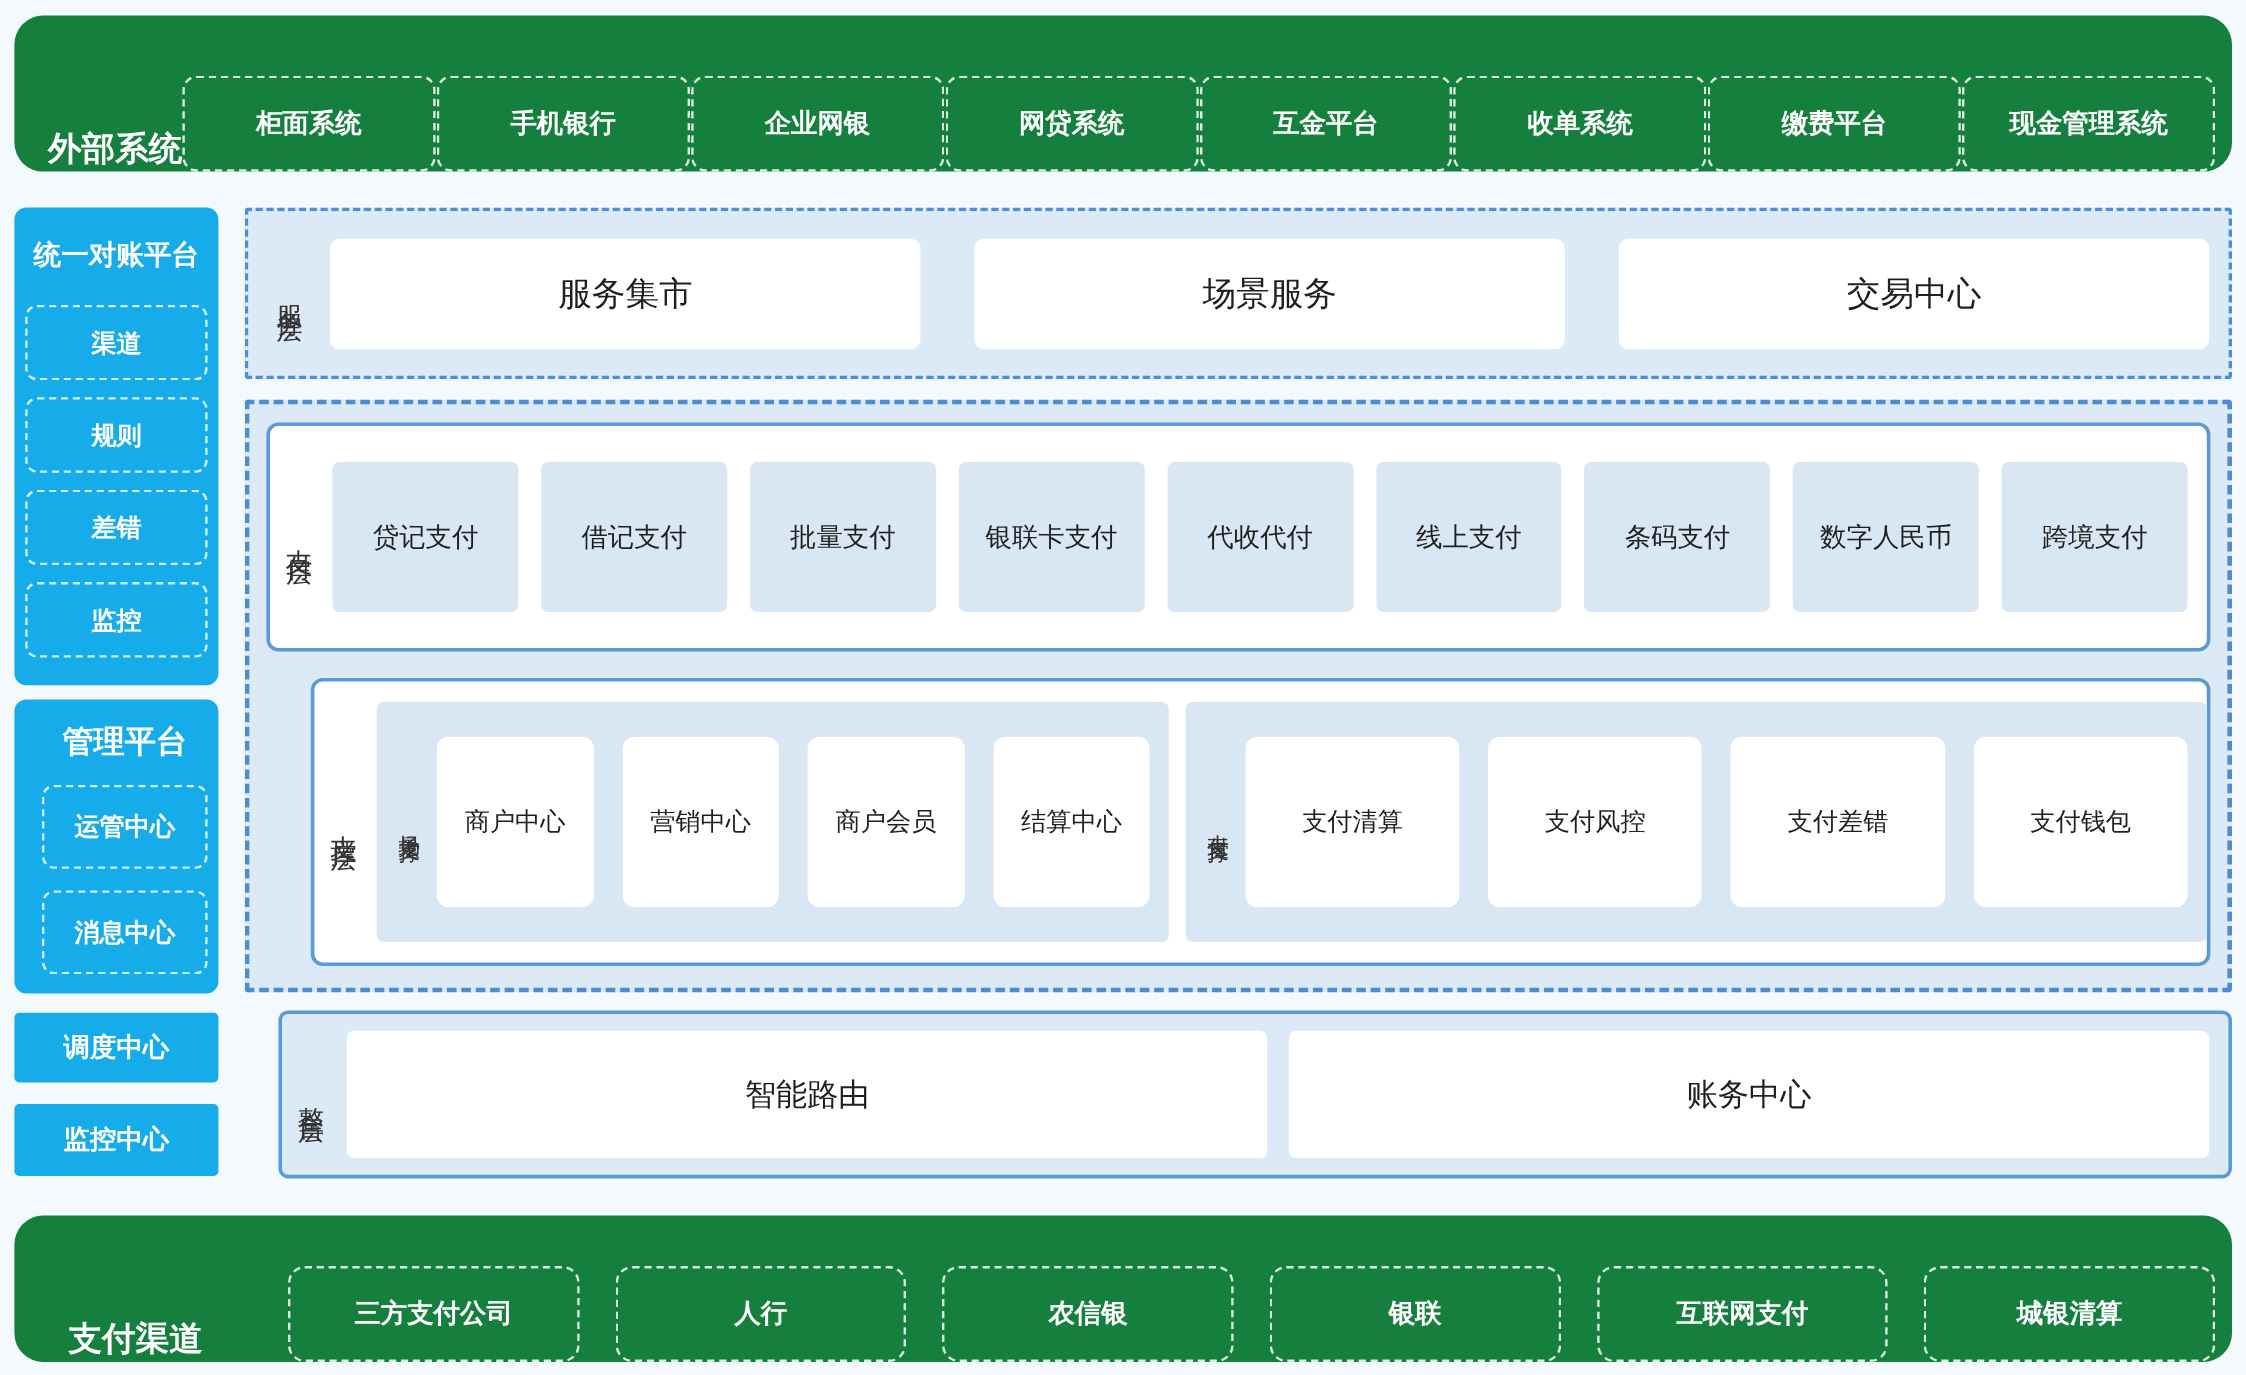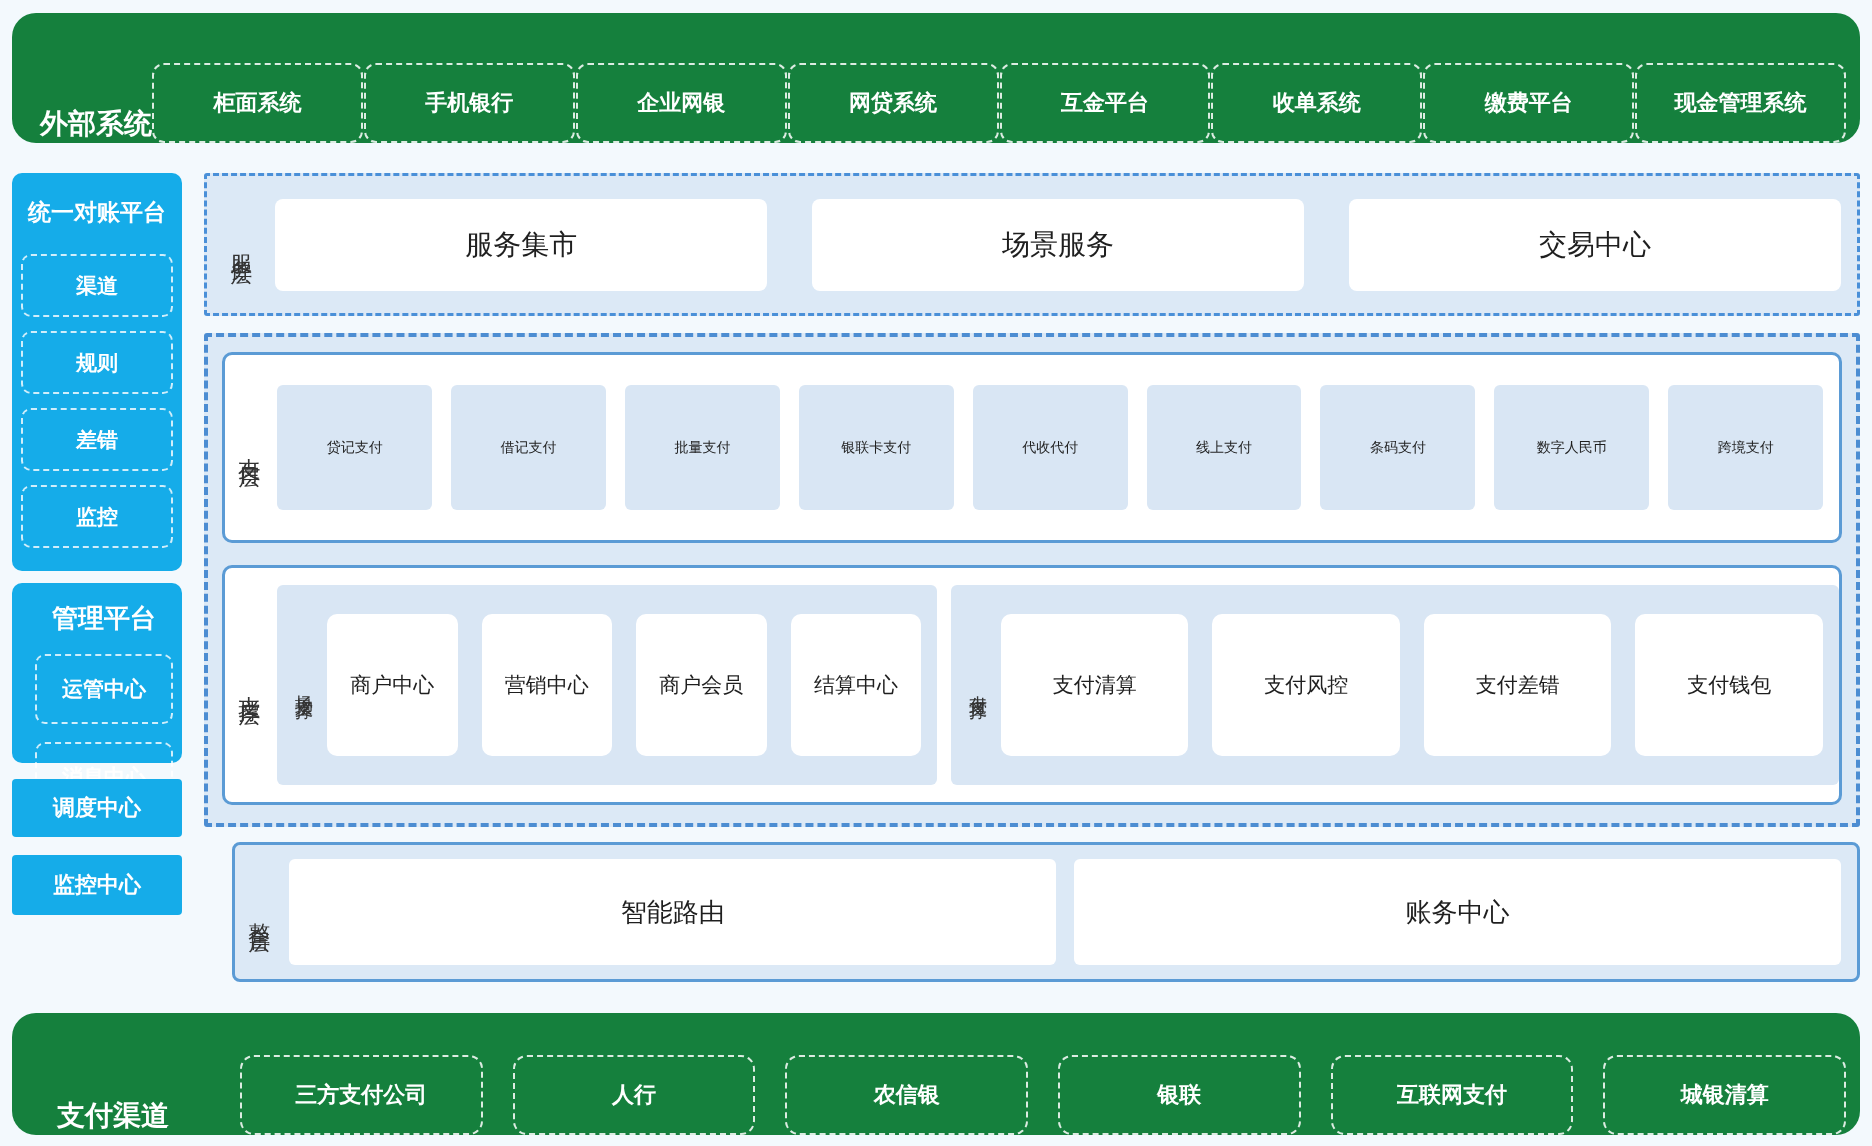--- a/index.html
+++ b/index.html
@@ -27,21 +27,21 @@
   }
   .bottom .band-item { border-radius:14px; }
 
   
   .body-row { display:flex; margin-top:30px; }
 
   
   .sidebar { width:170px; margin-right:22px; display:flex; flex-direction:column; }
   .side-block { background:#15ACE9; border-radius:10px; padding:0 9px; color:#fff; }
   .side-block.tall { height:398px; }
-  .side-block.mid  { height:180px; margin-top:12px;padding-left:23px; }
+  .side-block.mid  { height:245px; margin-top:12px;padding-left:23px; }
   .side-title { text-align:center; font-weight:bold; white-space:nowrap; }
   .tall .side-title { font-size:23px; margin:24px 0 26px; }
   .mid  .side-title { font-size:26px; margin:18px 0 18px; }
   .side-items { display:flex; flex-direction:column; }
   .tall .side-items { gap:14px; }
   .mid  .side-items { gap:18px; }
   .side-item {
     border:2px dashed rgba(255,255,255,.8); border-radius:10px;
     display:flex; align-items:center; justify-content:center;
     font-size:21px; font-weight:bold; white-space:nowrap;text-align:right;
@@ -84,24 +84,24 @@
     display:flex; flex-direction:column; gap:22px;
   }
   .solid-box { border:3px solid #5B9BD5; background:#fff; border-radius:10px; display:flex; align-items:center; }
 
   .payment-layer { flex:0 0 191px; padding:0 16px 0 12px; }
   .payment-layer .vlabel { margin-right:16px; }
   .payment-items { flex:1; display:flex; gap:19px; }
   .payment-item {
     flex:1; height:125px; background:#d9e6f4; border-radius:6px;
     display:flex; align-items:center; justify-content:center;
-    font-size:14px; color:#1f1f1f; white-space:nowrap;
-  }
-
-  .support-layer { flex:1; padding:0 0 0 12px; }
+    font-size:22px; color:#1f1f1f; white-space:nowrap;
+  }
+
+  .support-layer { flex:1; padding:0 0 0 12px;margin-left:37px; }
   .support-layer .vlabel { margin-right:16px; }
   .support-groups { flex:1; display:flex; gap:14px; align-items:center; }
   .support-group {
     background:#d9e6f4; border-radius:6px; height:200px;
     display:flex; align-items:center; padding:0 16px;
   }
   .support-group.scene { width:660px; }
   .support-group.pay { flex:1; }
   .support-group .vlabel { margin-right:14px; }
   .group-items { flex:1; display:flex; gap:24px; }

